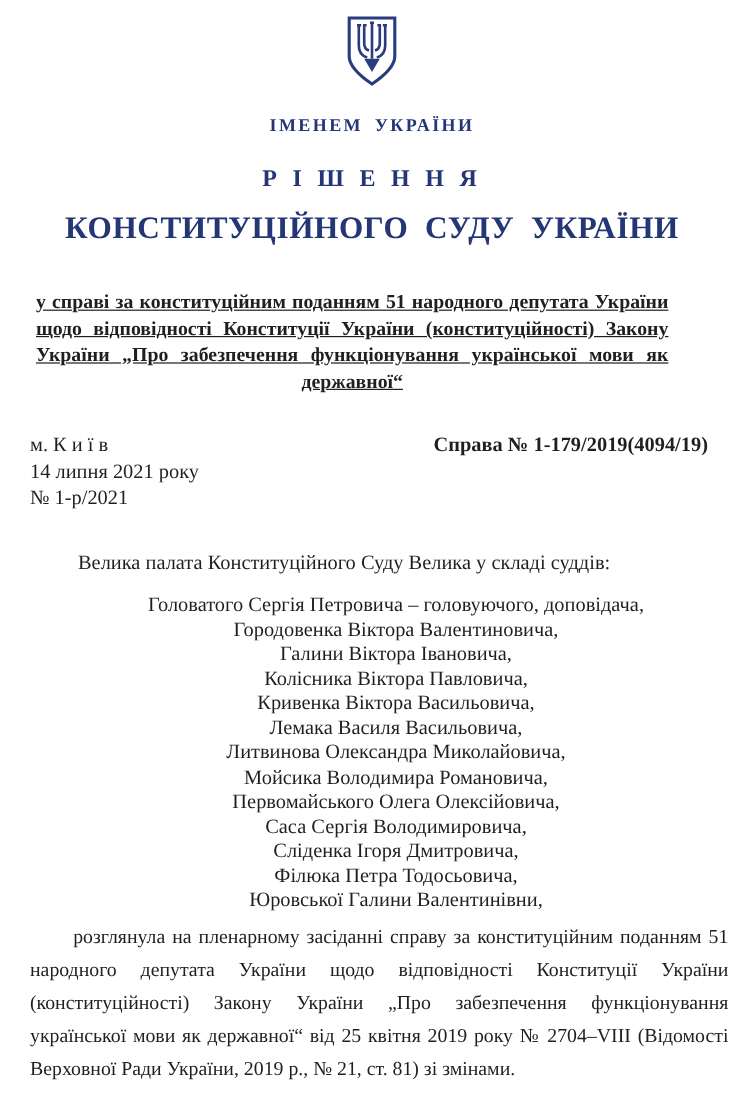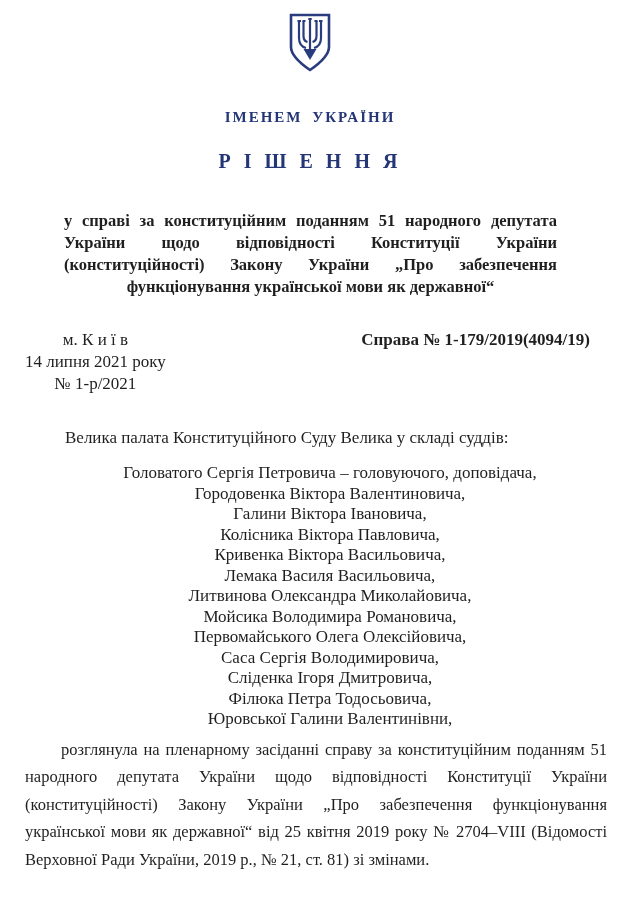--- a/index.html
+++ b/index.html
@@ -17,21 +17,21 @@
     font-family: "Liberation Serif", serif;
     color: #1f1f1f;
     box-sizing: border-box;
     padding-top: 13px;
   }
   .emblem-wrap {
     text-align: center;
     line-height: 0;
   }
   .h-name {
-    margin-top: 36px;
+    margin-top: 24px;
     text-align: center;
     color: #253677;
     font-weight: bold;
     font-size: 15px;
     line-height: 17px;
     letter-spacing: 2px;
     word-spacing: 4px;
   }
   .h-decision {
     margin-top: 24px;
@@ -46,37 +46,38 @@
     margin-top: 15px;
     text-align: center;
     color: #253677;
     font-weight: bold;
     font-size: 26px;
     line-height: 28px;
     letter-spacing: 0.5px;
     word-spacing: 7px;
   }
   .subject {
-    margin: 37px 63px 0 64px;
+    margin: 37px 63px 0 30px;
     font-weight: bold;
     font-size: 16.5px;
     line-height: 22px;
     text-align: justify;
     text-align-last: center;
+    text-decoration: underline;
   }
   .dateline {
     margin-top: 31px;
     padding: 0 30px 0 25px;
     display: flex;
     justify-content: space-between;
     align-items: flex-start;
     font-size: 17px;
     line-height: 22px;
   }
-  .dl-left div { white-space: nowrap; text-align: center; }
+  .dl-left div { white-space: nowrap; }
   .dl-right { white-space: nowrap; font-weight: bold; }
   .intro {
     margin: 32px 25px 0 65px;
     font-size: 17px;
     line-height: 21px;
   }
   .judges {
     margin: 15px 25px 0 65px;
     font-size: 17px;
     line-height: 20.5px;
@@ -107,20 +108,21 @@
         <path d="M9.5 8 h3.5 M14.5 8 h3 M26.5 8 h3 M31 8 h3.5 M20.3 6 h3.4"></path>
       </g>
       <path d="M15.5 36 h13 l-6.5 11 Z" fill="#2b3c7e"></path>
     </svg>
   </div>
 
   <div class="h-name">ІМЕНЕМ УКРАЇНИ</div>
 
   <div class="h-decision">Р І Ш Е Н Н Я</div>
 
+  <div class="h-court">КОНСТИТУЦІЙНОГО СУДУ УКРАЇНИ</div>
 
   <p class="subject">у справі за конституційним поданням 51 народного депутата України щодо відповідності Конституції України (конституційності) Закону України „Про забезпечення функціонування української мови як державної“</p>
 
   <div class="dateline">
     <div class="dl-left">
       <div>м. К и ї в</div>
       <div>14 липня 2021 року</div>
       <div>№ 1-р/2021</div>
     </div>
     <div class="dl-right">Справа № 1-179/2019(4094/19)</div>

